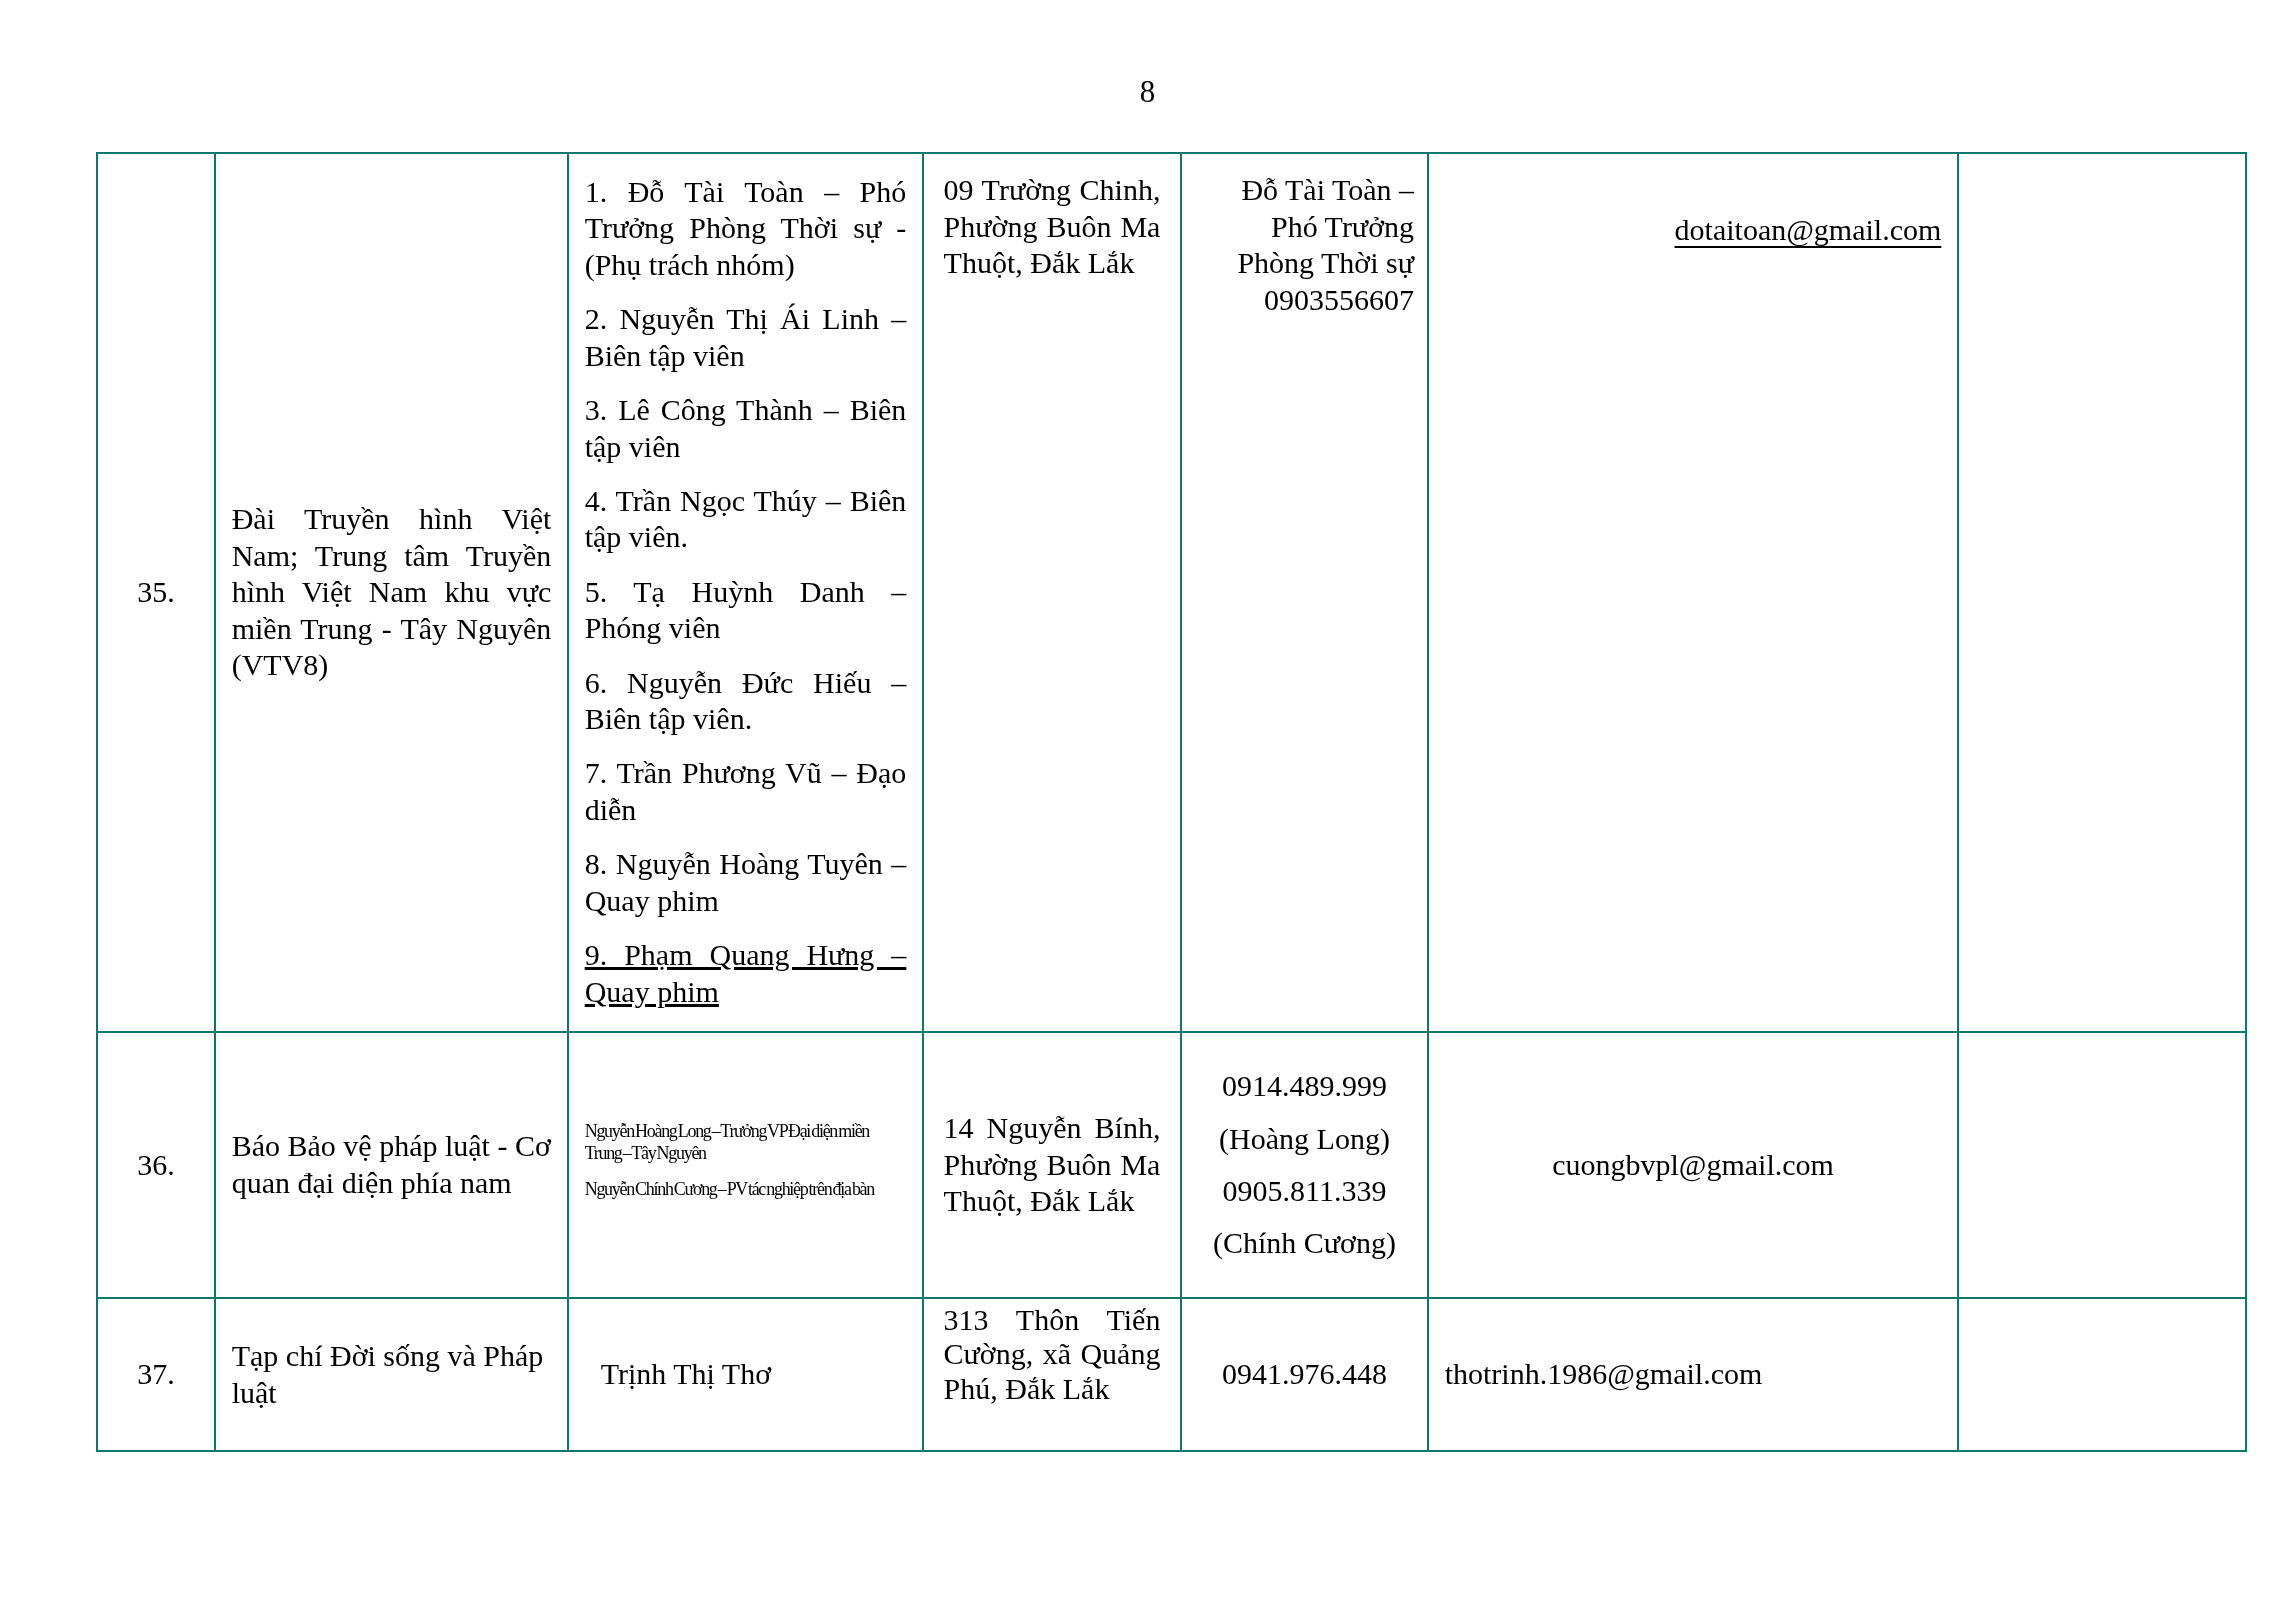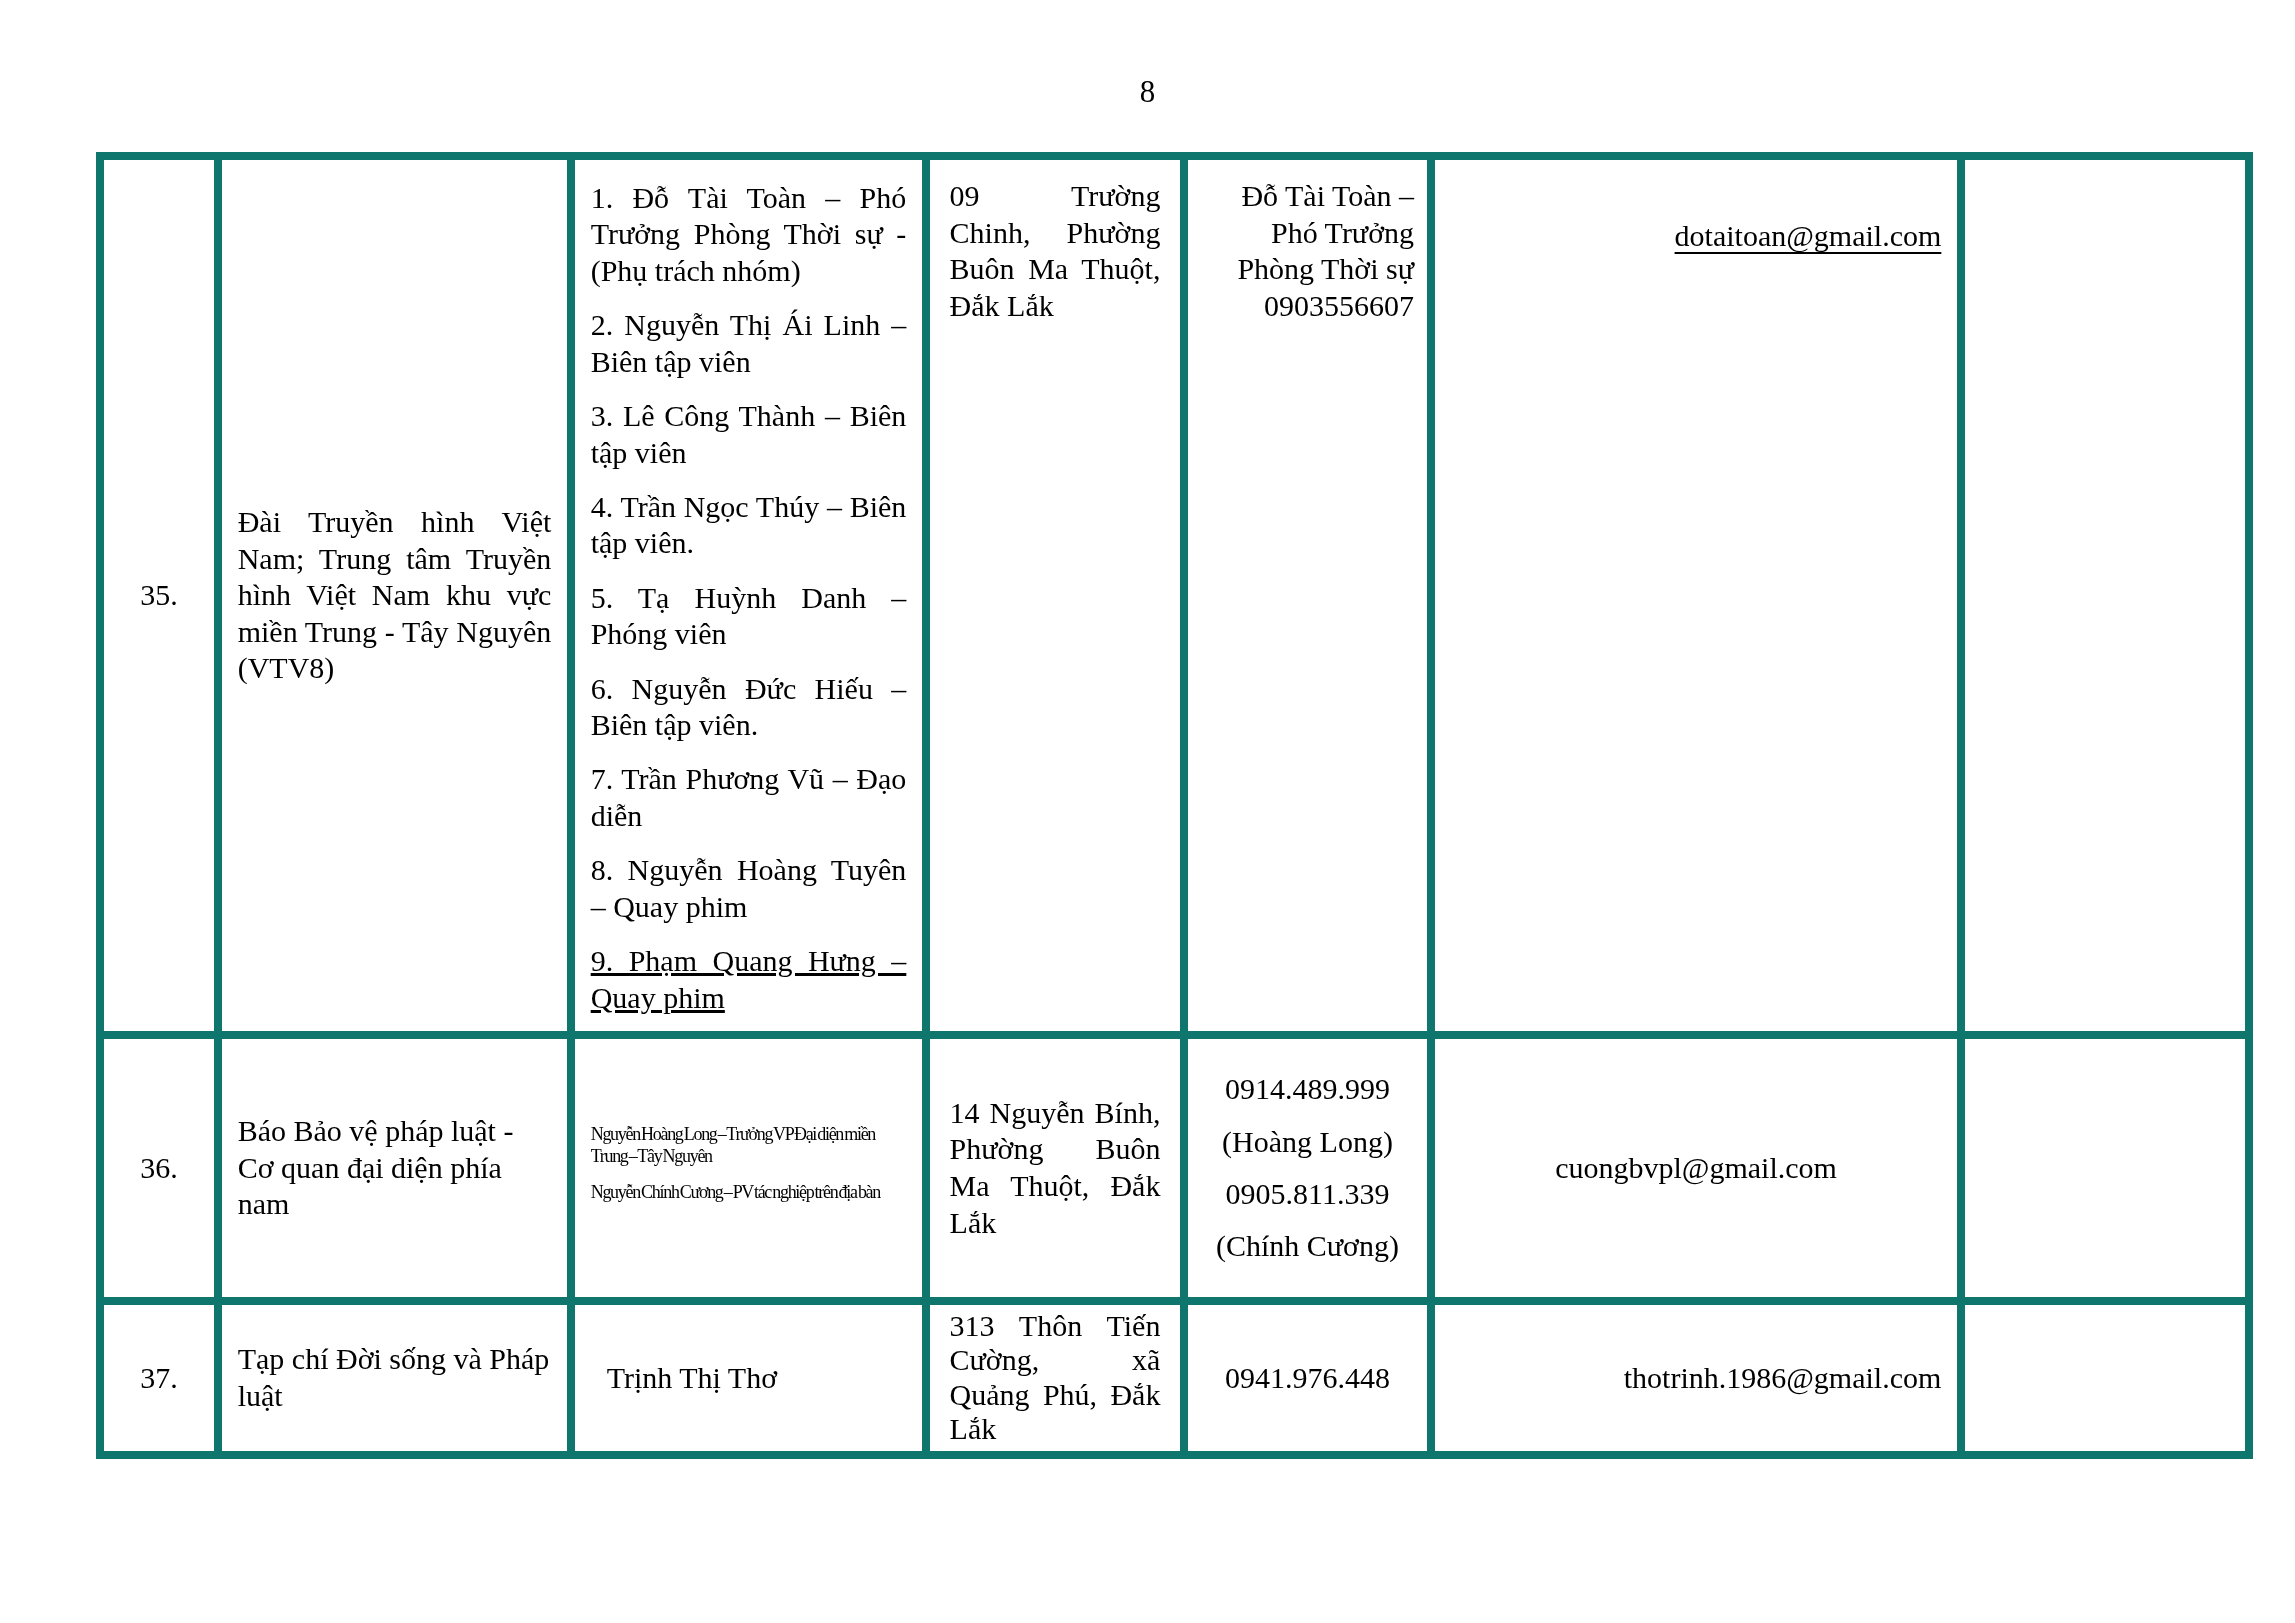--- a/index.html
+++ b/index.html
@@ -26,21 +26,21 @@
   }
   table.doc-table {
     position: absolute;
     left: 96px;
     top: 152px;
     width: 2148px;
     border-collapse: collapse;
     table-layout: fixed;
   }
   .doc-table td {
-    border: 8px solid #0f766e;
+    border: 2px solid #0f766e;
     font-size: 30px;
     line-height: 1.22;
     vertical-align: middle;
     padding: 6.5px 15.7px;
     overflow: hidden;
     word-wrap: break-word;
   }
   tr.r35 { height: 879px; }
   tr.r36 { height: 266px; }
   tr.r37 { height: 153px; }
@@ -80,21 +80,21 @@
   td.contact36 { text-align: center; }
   td.contact36 p { margin: 0 0 15.7px 0; }
   td.contact36 p:last-child { margin-bottom: 0; }
   td.email36 { text-align: center; }
 
   
   td.org37 { text-align: left; }
   td.people37 { text-align: left; }
   td.addr37 { text-align: justify; vertical-align: top; padding: 3.9px 19.6px; line-height: 1.15; border-radius: 13px; }
   td.contact37 { text-align: center; }
-  td.email37 { text-align: right; }
+  td.email37 { text-align: left; }
 
   td.c-notes { }
 </style>
 </head>
 <body>
 
 <div class="page-number">8</div>
 
 <table class="doc-table">
   <colgroup>

